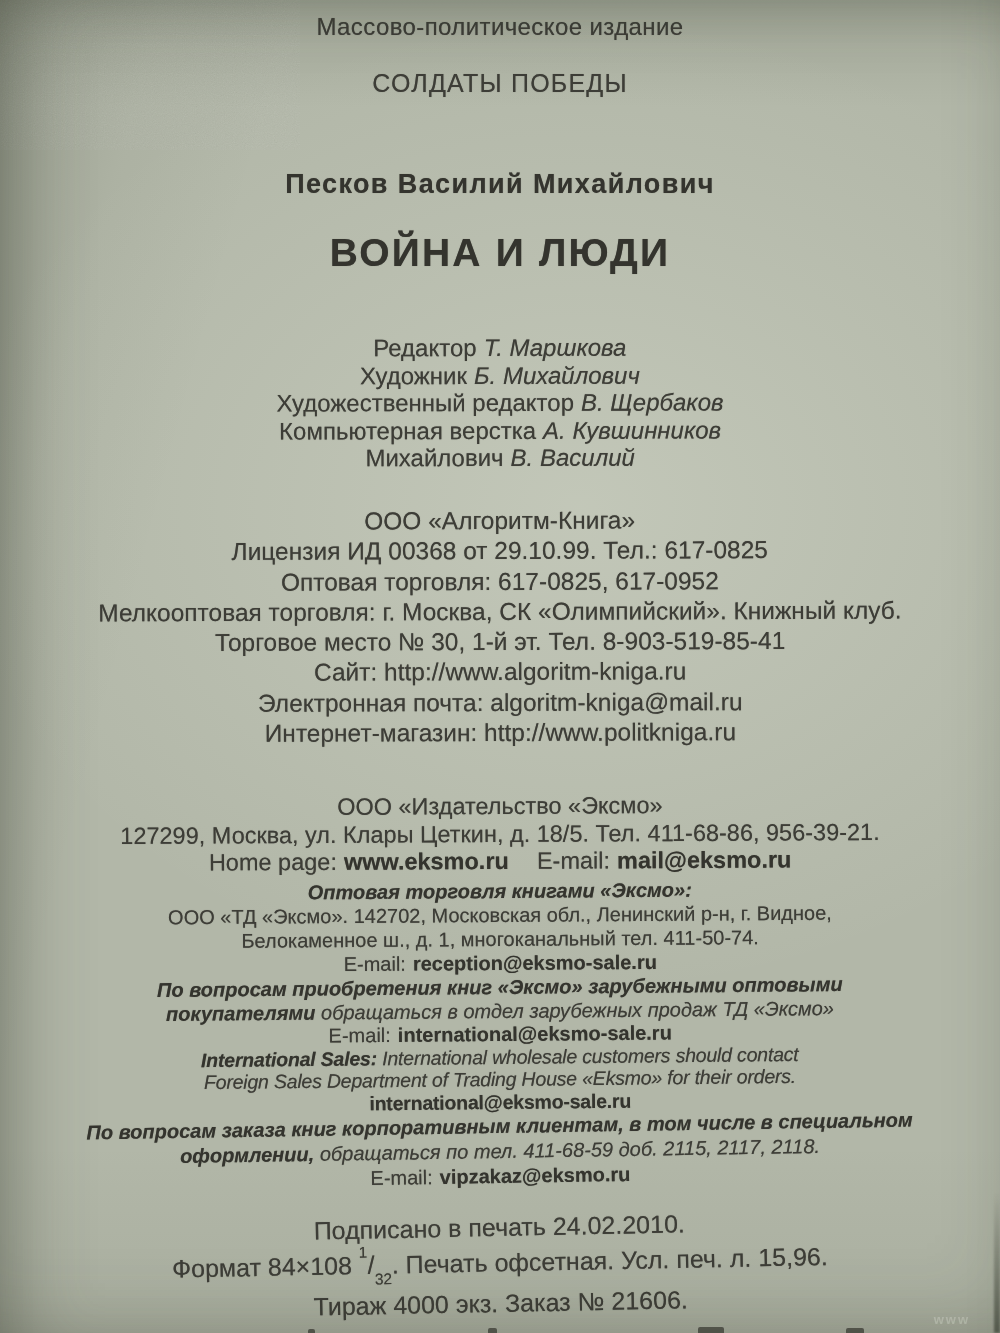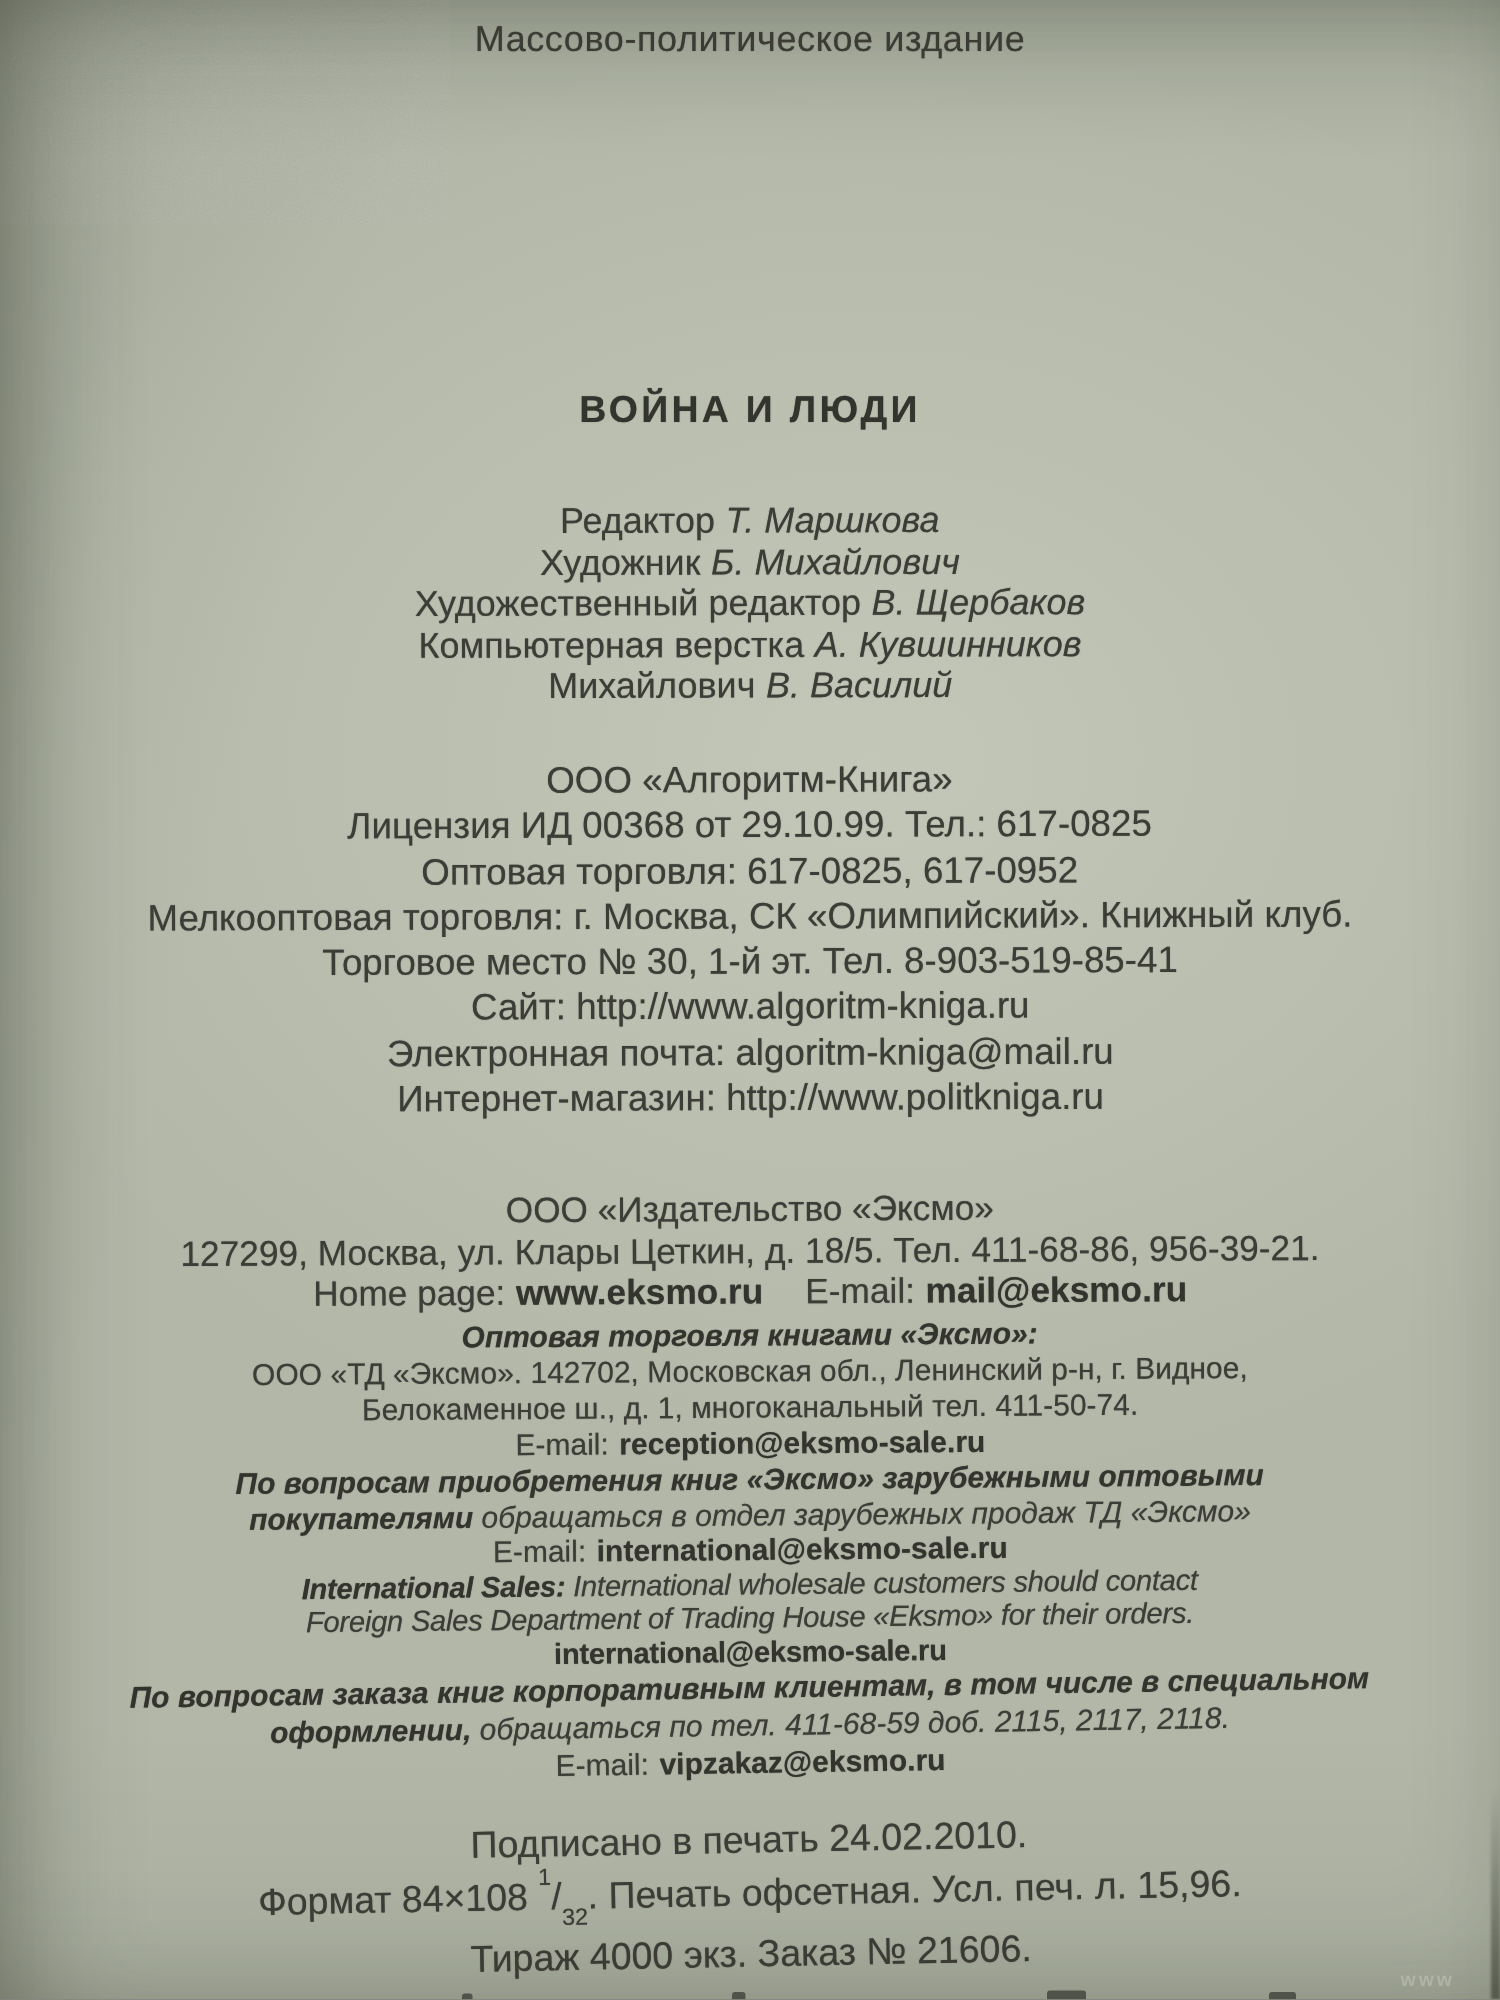--- a/index.html
+++ b/index.html
@@ -29,21 +29,21 @@
     filter:blur(1px);
   }
   .blk{position:absolute;left:0;width:1000px;text-align:center;}
   .ink{text-shadow:0 0 .7px rgba(58,58,50,.65);}
   b,.b{font-weight:bold;color:#34342e;}
   i,.i{font-style:italic;}
   
   .edition{top:13px;font-size:24px;letter-spacing:.4px;}
   .series{top:69px;font-size:25px;letter-spacing:1.2px;}
   .author{top:169px;font-size:27px;font-weight:bold;letter-spacing:1.4px;color:#34342e;}
-  .booktitle{top:231px;font-size:25px;font-weight:bold;letter-spacing:2.2px;color:#34342e;margin-top:28px;}
+  .booktitle{top:231px;font-size:39px;font-weight:bold;letter-spacing:2.2px;color:#34342e;}
   
   .credits{top:334px;font-size:24px;line-height:27.6px;transform:rotate(-.15deg);}
   .credit-role{margin-right:7px;}
   
   .algoritm{top:506px;font-size:24.5px;line-height:30.3px;transform:rotate(-.2deg);}
   
   .eksmo{top:793px;font-size:23.5px;line-height:27.6px;transform:rotate(-.3deg);}
   .gap-left{margin-left:28px;}
   .sp6{margin-left:7px;}
   
@@ -75,20 +75,22 @@
 
   <svg class="noise" xmlns="http://www.w3.org/2000/svg">
     <filter id="n">
         <feTurbulence type="fractalNoise" baseFrequency="0.9" numOctaves="2" stitchTiles="stitch"></feTurbulence>
         <feColorMatrix type="saturate" values="0"></feColorMatrix>
       </filter>
     <rect width="100%" height="100%" filter="url(#n)"></rect>
   </svg>
 
   <div class="blk edition ink">Массово-политическое издание</div>
+  <div class="blk series ink">СОЛДАТЫ ПОБЕДЫ</div>
+  <div class="blk author ink">Песков Василий Михайлович</div>
   <div class="blk booktitle ink">ВОЙНА И ЛЮДИ</div>
 
   <div class="blk credits ink">
     <div><span class="credit-role">Редактор</span><i>Т. Маршкова</i></div>
     <div><span class="credit-role">Художник</span><i>Б. Михайлович</i></div>
     <div><span class="credit-role">Художественный редактор</span><i>В. Щербаков</i></div>
     <div><span class="credit-role">Компьютерная верстка</span><i>А. Кувшинников</i></div>
     <div><span class="credit-role">Михайлович</span><i>В. Василий</i></div>
   </div>
 

